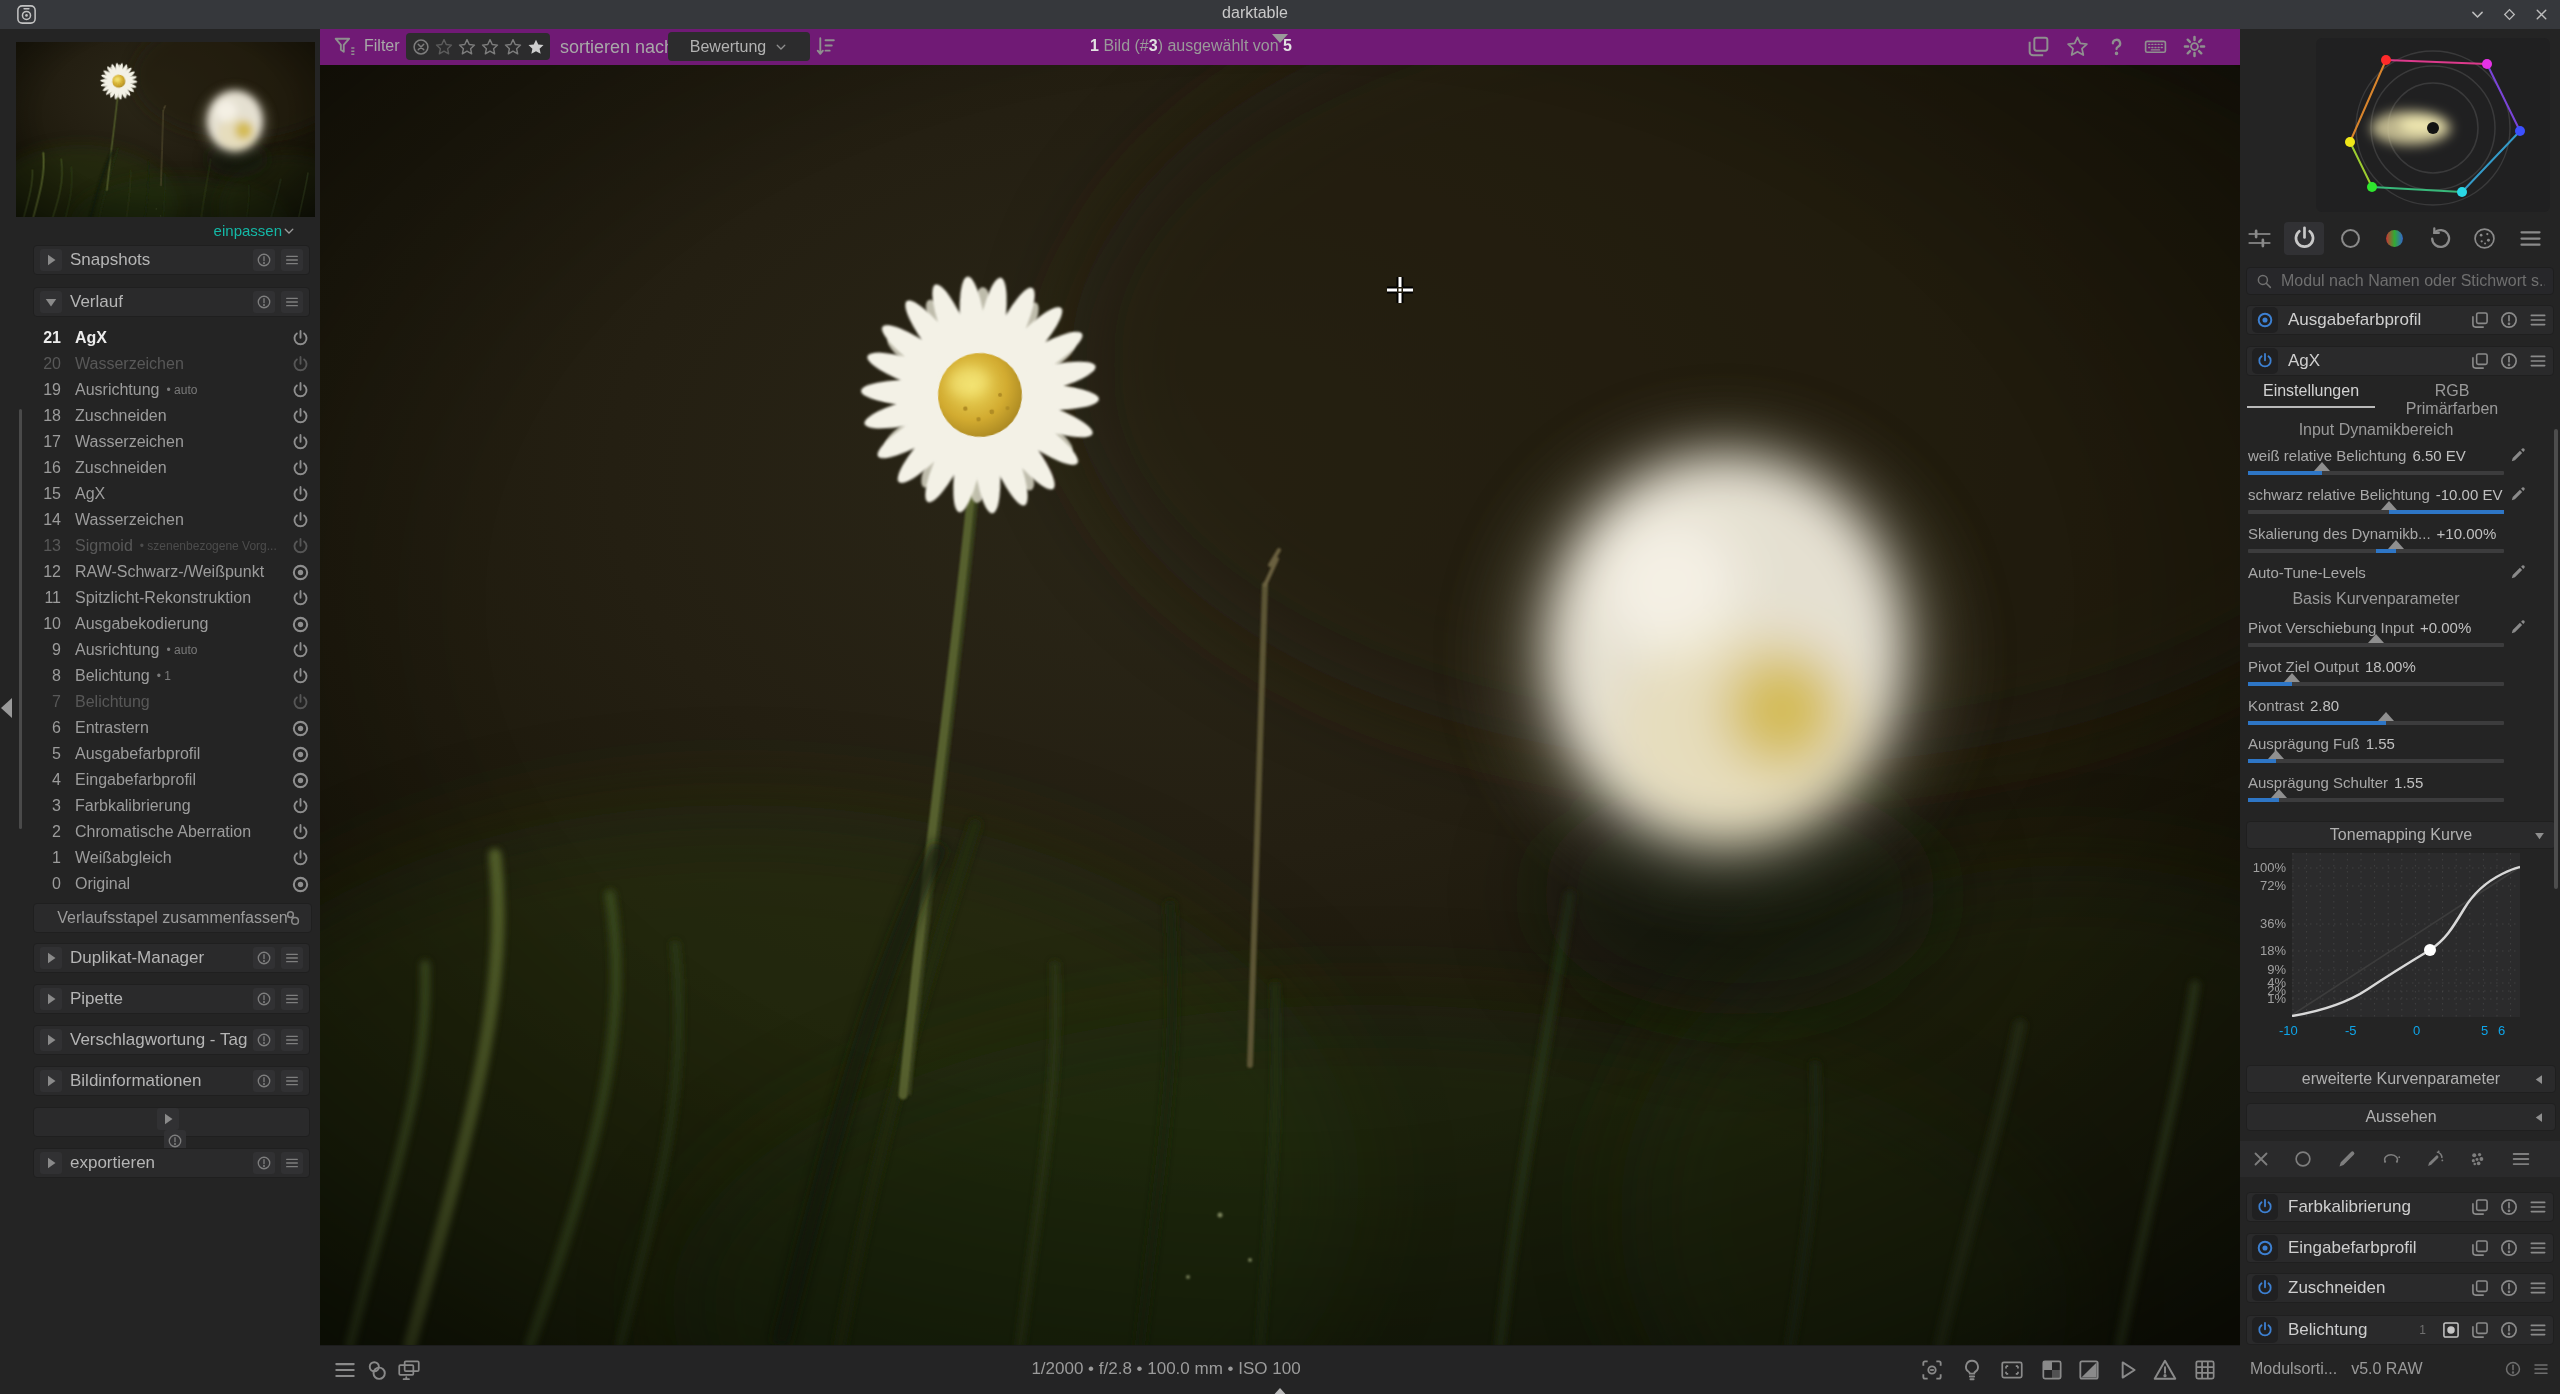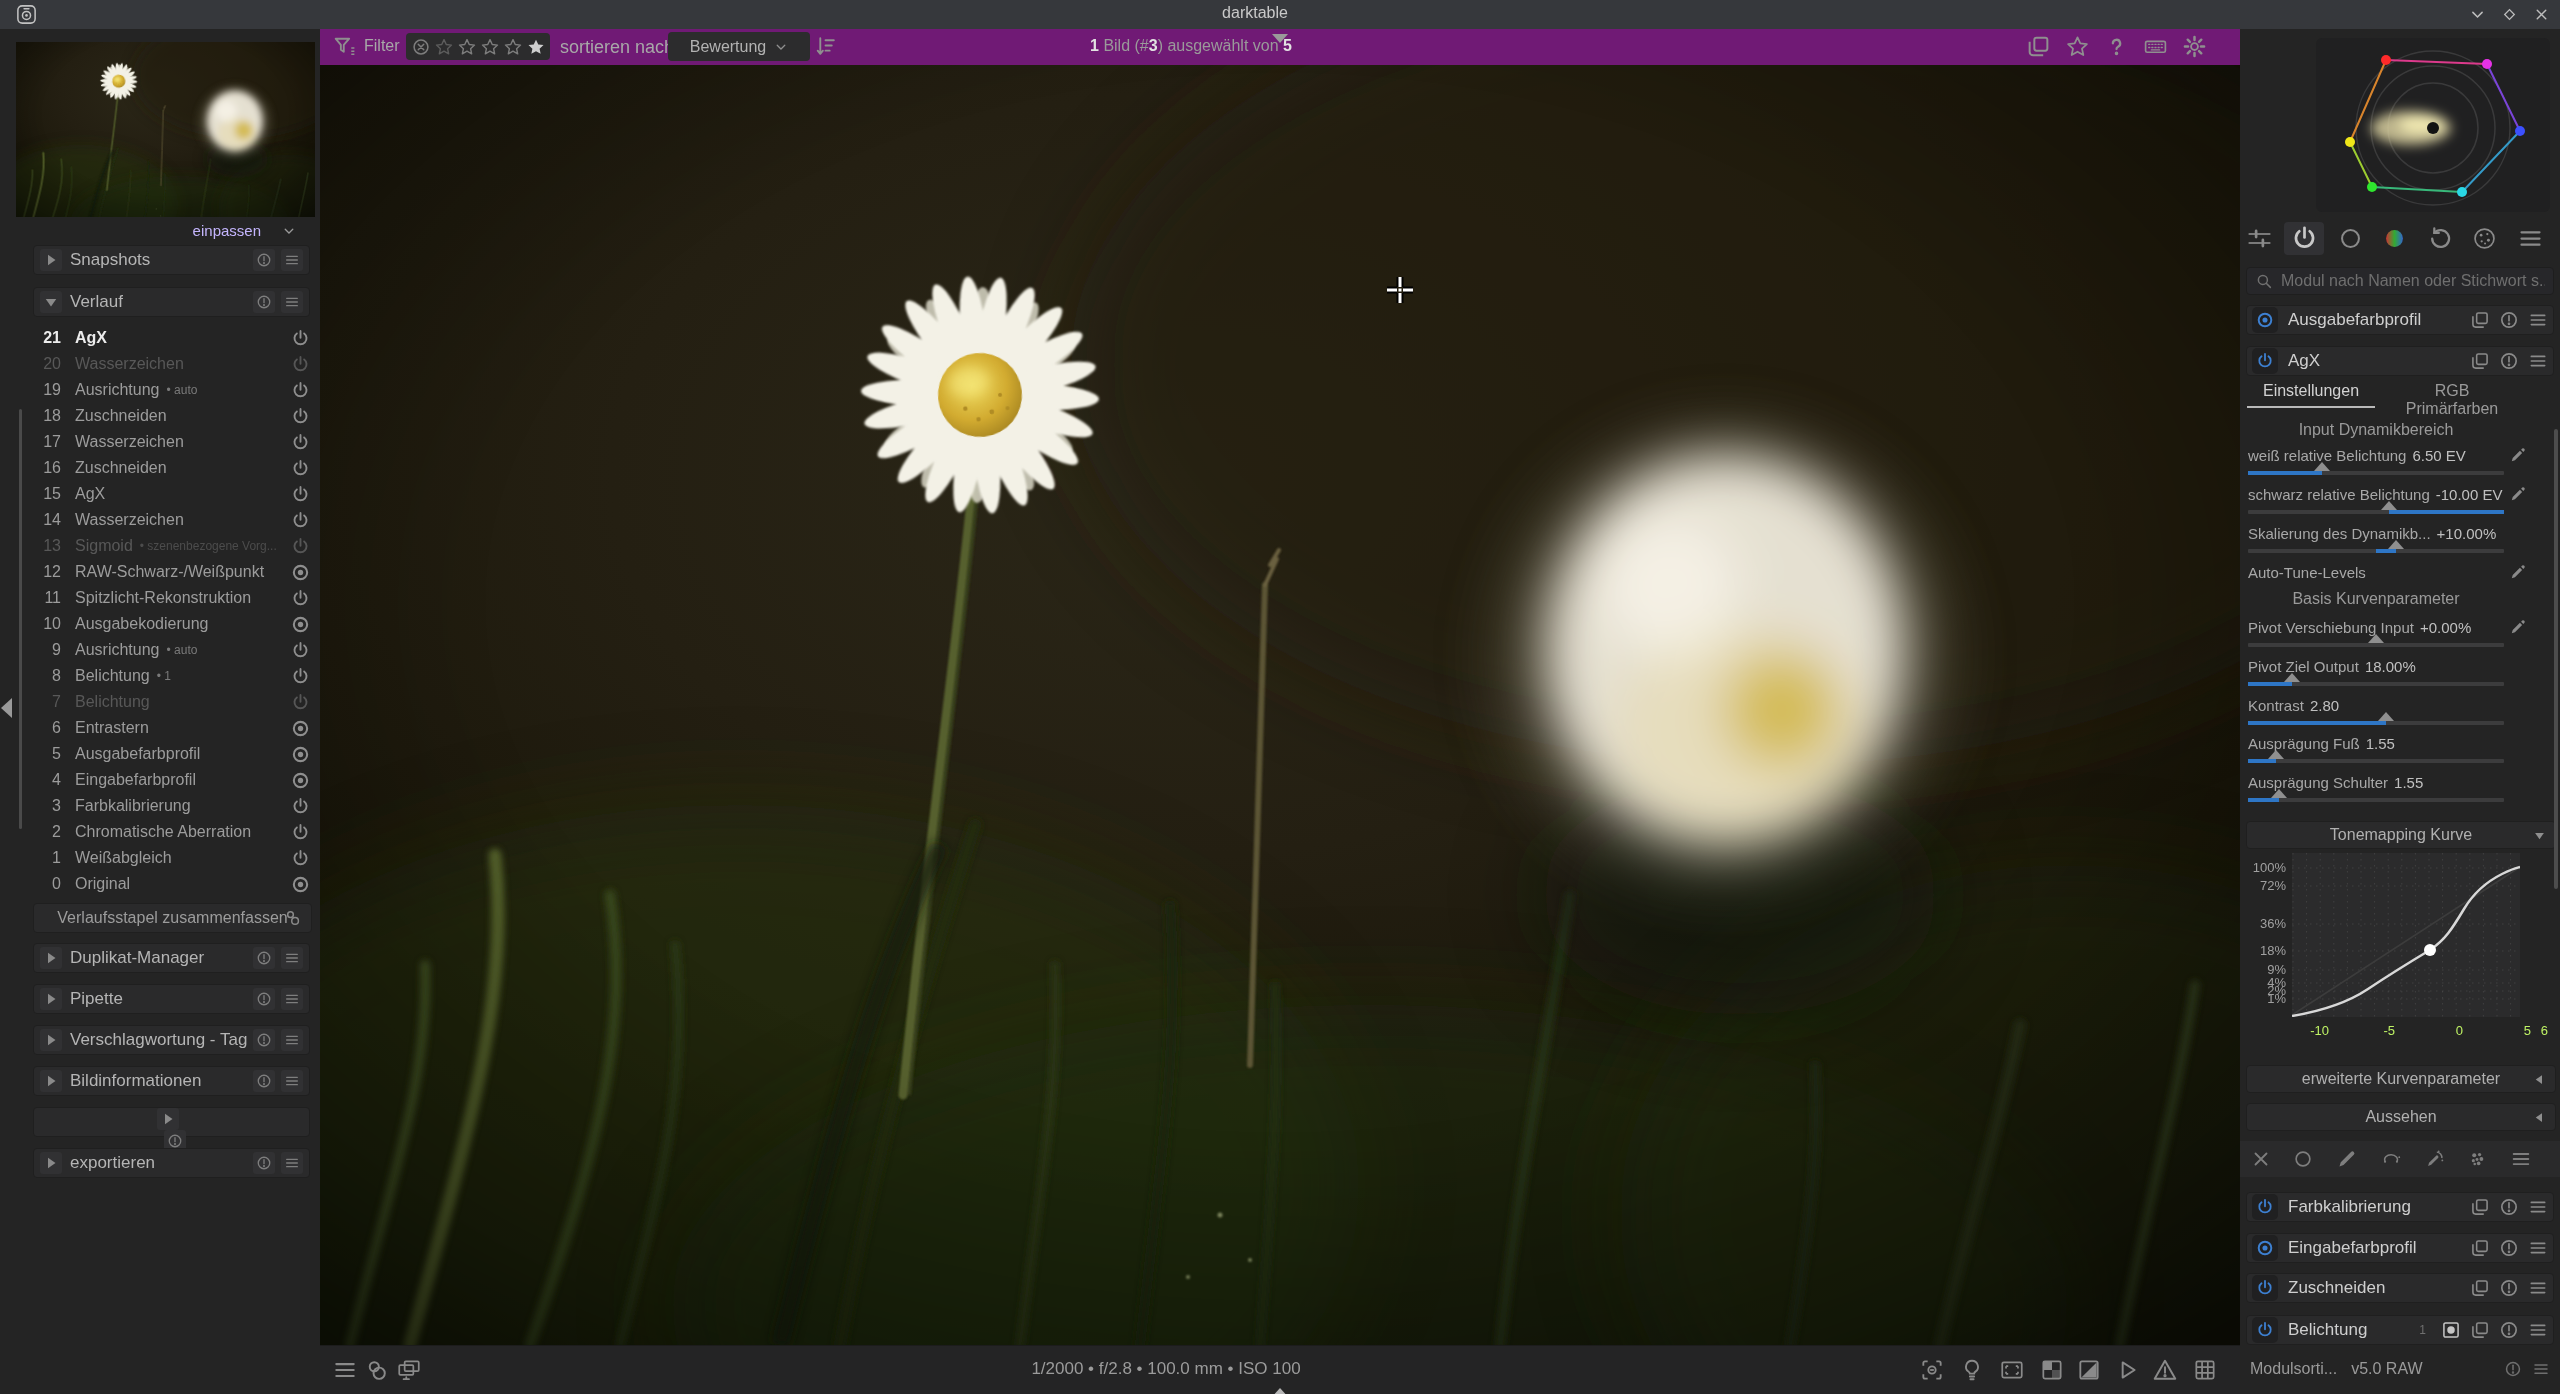--- a/index.html
+++ b/index.html
@@ -15,21 +15,21 @@
   #winctrl span{width:17px;height:17px;color:#bdbdbd;}
   
   .phead{position:absolute;height:30px;background:#2a2a2b;border:1px solid #1f1f1f;border-radius:4px;
          display:flex;align-items:center;padding:0 6px;box-sizing:border-box;}
   .phead .arr{width:22px;height:22px;color:#8a8a8a;margin-right:8px;background:#313133;border-radius:3px;padding:2px;box-sizing:border-box;}
   .phead .plabel{flex:1;font-size:17px;color:#b5b5b5;white-space:nowrap;overflow:hidden;}
   .hico{width:22px;height:22px;color:#7e7e7e;background:#313133;border-radius:3px;padding:3px;box-sizing:border-box;margin-left:6px;flex:none;}
   
   #leftpanel{position:absolute;left:0;top:29px;width:320px;height:1365px;background:#242424;}
   #thumbbox{position:absolute;left:16px;top:13px;width:299px;height:175px;background:#191919;overflow:hidden;}
-  #fitlabel{position:absolute;right:24px;top:193px;font-size:15px;color:#c4b5fd;display:flex;align-items:center;gap:21px;}
+  #fitlabel{position:absolute;right:24px;top:193px;font-size:15px;color:#14b8a6;display:flex;align-items:center;gap:0;}
   #fitlabel .cv{width:14px;height:14px;color:#9a9a9a;}
   #lscroll{position:absolute;left:19px;top:380px;width:3px;height:420px;background:#4a4a4a;border-radius:2px;}
   .hrow{position:absolute;left:33px;width:277px;height:26px;display:flex;align-items:center;font-size:16px;color:#9c9c9c;}
   .hrow .hnum{width:28px;text-align:right;margin-right:14px;flex:none;}
   .hrow .hlabel{white-space:nowrap;}
   .hrow .hsuffix{font-size:12px;color:#7a7a7a;margin-left:7px;white-space:nowrap;flex:1;overflow:hidden;}
   .hrow .htog{width:19px;height:19px;color:#8e8e8e;flex:none;}
   .hrow.active{color:#ececec;font-weight:bold;}
   .hrow.dim{color:#585858;}
   .hrow.dim .hsuffix{color:#4c4c4c;}
@@ -80,21 +80,21 @@
   .sl-name{color:#a8a8a8;overflow:hidden;}
   .sl-val{color:#c0c0c0;margin-left:6px;}
   .sl-track{position:relative;margin-top:5px;height:4px;background:#3c3c3d;border-radius:1px;}
   .sl-fill{position:absolute;top:0;height:4px;background:#2e76c6;}
   .tmark{position:absolute;top:-9px;width:0;height:0;border-left:8px solid transparent;border-right:8px solid transparent;border-bottom:9px solid #8f8f8f;transform:translateX(-50%);}
   .picker{position:absolute;right:-24px;top:-2px;width:19px;height:19px;color:#8a8a8a;}
   .secbar{position:absolute;left:6px;width:308px;height:26px;background:#2a2a2b;border:1px solid #1f1f1f;border-radius:4px;display:flex;align-items:center;justify-content:center;font-size:16px;color:#b0b0b0;}
   .secbar .bararr{position:absolute;right:8px;width:15px;height:15px;color:#8f8f8f;}
   #curvegrid{position:absolute;left:52px;top:824px;}
   .ytick{position:absolute;width:46px;text-align:right;font-size:13px;color:#a0a0a0;left:0;}
-  .xtick{position:absolute;top:994px;width:34px;text-align:right;font-size:13px;color:#bef264;margin-left:16px;}
+  .xtick{position:absolute;top:994px;width:34px;text-align:left;font-size:13px;color:#0ea5e9;}
   #maskrow{position:absolute;left:0px;top:1112px;width:320px;height:36px;background:#2a2a2b;}
   #maskrow span{position:absolute;top:7px;width:22px;height:22px;color:#7e7e7e;}
   #rfooter{position:absolute;left:10px;top:1328px;width:300px;height:24px;display:flex;align-items:center;font-size:16px;color:#9a9a9a;}
   #rfooter .ver{margin-left:14px;color:#9a9a9a;}
   #rfooter .fic{width:18px;height:18px;color:#6f6f6f;}
   #rscroll{position:absolute;left:314px;top:400px;width:4px;height:460px;background:#4d4d4d;border-radius:2px;}
 </style>
 </head>
 <body>
 

